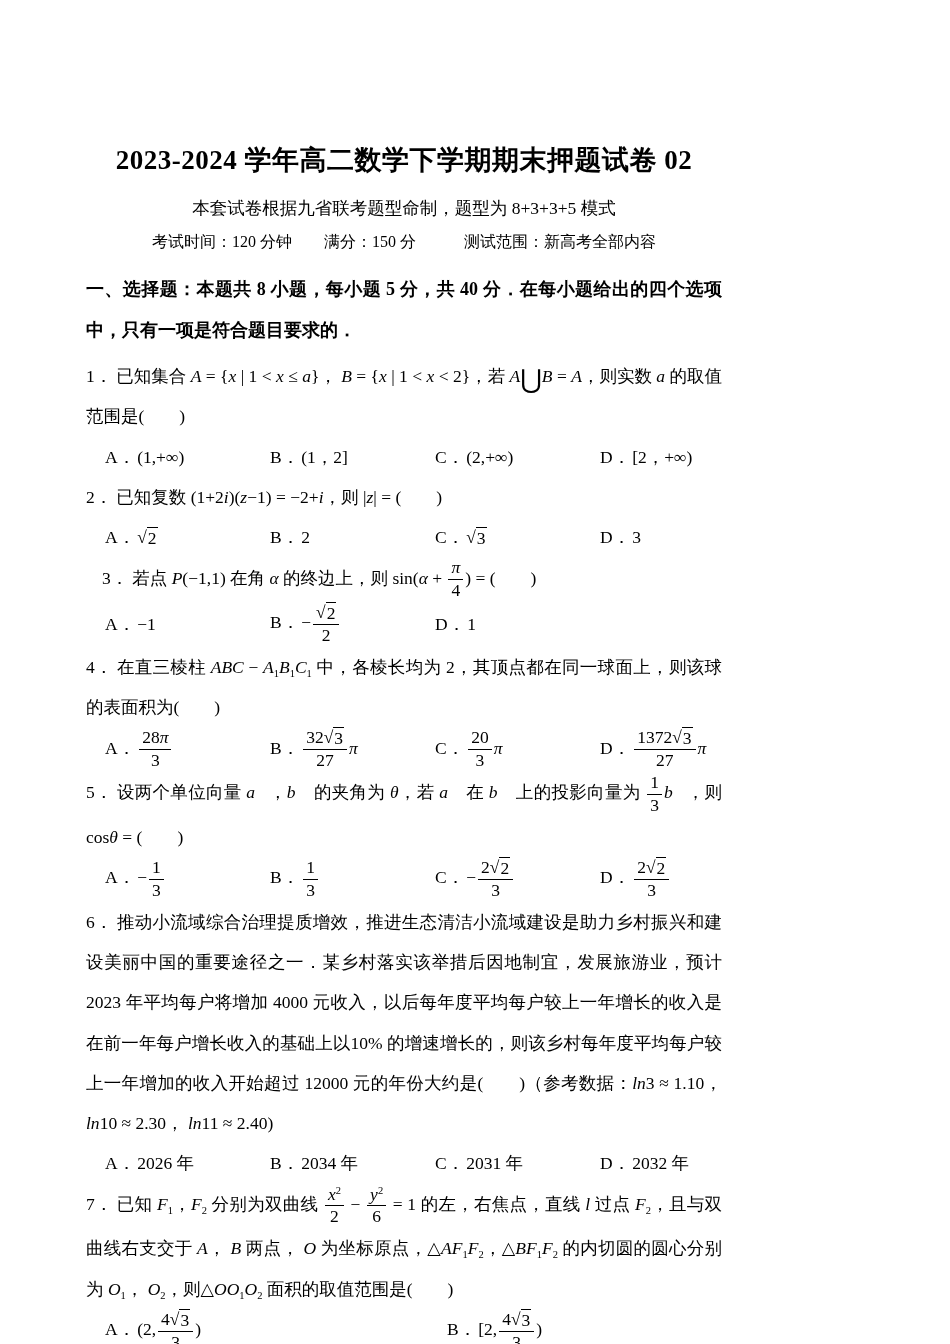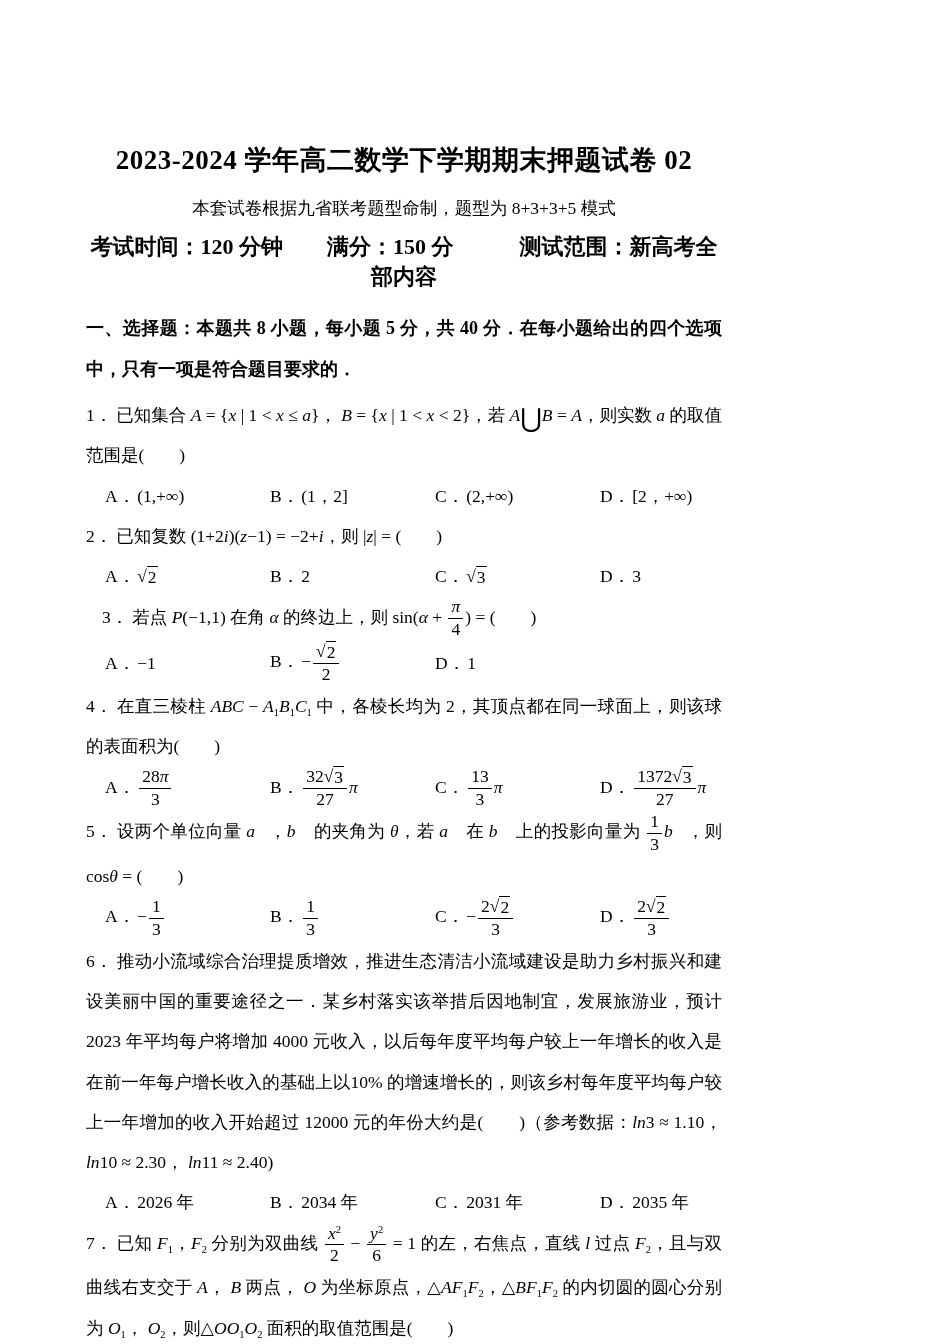--- a/index.html
+++ b/index.html
@@ -2,21 +2,21 @@
 <html><head>
 <meta charset="utf-8">
 <style>
   html,body { margin:0; padding:0; background:#ffffff; color:#000; }
   body { width:950px; height:1344px; overflow:hidden;
          font-family:"Liberation Serif","DejaVu Serif",serif; }
   .page { box-sizing:border-box; width:806px; height:1344px; padding:118px 84px 20px 86px;margin-top:24px; }
 
   .title { text-align:center; font-size:27px; font-weight:bold; margin:0 0 18px 0; letter-spacing:0.5px; }
   .subtitle { text-align:center; font-size:17.5px; font-weight:normal; margin:0 0 12px 0; }
-  .info { text-align:center; font-size:22px; margin:0 0 16px 0;font-weight:bold; }
+  .info { text-align:center; font-size:16px; margin:0 0 16px 0; }
   .section-heading { font-size:18px; font-weight:bold; line-height:2.25; text-align:justify; margin:0 0 6px 0;font-family:Liberation Serif, serif; }
 
   .q { font-size:17.5px; }
   .stem { margin:0; line-height:2.3; text-align:justify; }
   .stem.indent { padding-left:16px; }
   .qnum { padding-right:4px; }
   .options { display:grid; grid-template-columns:165px 165px 165px 1fr; padding-left:19px; line-height:2.3; align-items:center; }
   .options.two-col { grid-template-columns:330px 1fr;gap:12px; }
   .option { white-space:nowrap; }
   .opt-label { padding-right:2px; }
@@ -105,21 +105,21 @@
 
   <div class="option"><span class="opt-label">B．</span><span class="opt-content"><span class="frac">
                 <span class="num">32<span class="sqrt">
                     <span class="rs">√</span>
                     <span class="rb">3</span>
                   </span></span>
                 <span class="den">27</span>
               </span><span class="var">π</span></span></div>
 
   <div class="option"><span class="opt-label">C．</span><span class="opt-content"><span class="frac">
-                <span class="num">13</span>
+                <span class="num">20</span>
                 <span class="den">3</span>
               </span><span class="var">π</span></span></div>
 
   <div class="option"><span class="opt-label">D．</span><span class="opt-content"><span class="frac">
                 <span class="num">1372<span class="sqrt">
                     <span class="rs">√</span>
                     <span class="rb">3</span>
                   </span></span>
                 <span class="den">27</span>
               </span><span class="var">π</span></span></div>
@@ -162,21 +162,21 @@
 
   <div class="q">
     <p class="stem"><span class="qnum">6．</span><span class="stem-math">推动小流域综合治理提质增效，推进生态清洁小流域建设是助力乡村振兴和建设美丽中国的重要途径之一．某乡村落实该举措后因地制宜，发展旅游业，预计 2023 年平均每户将增加 4000 元收入，以后每年度平均每户较上一年增长的收入是在前一年每户增长收入的基础上以10% 的增速增长的，则该乡村每年度平均每户较上一年增加的收入开始超过 12000 元的年份大约是(　　)（参考数据：<span class="var">ln</span>3 ≈ 1.10，  <span class="var">ln</span>10 ≈ 2.30，  <span class="var">ln</span>11 ≈ 2.40)</span></p>
     <div class="options">
   <div class="option"><span class="opt-label">A．</span><span class="opt-content">2026 年</span></div>
 
   <div class="option"><span class="opt-label">B．</span><span class="opt-content">2034 年</span></div>
 
   <div class="option"><span class="opt-label">C．</span><span class="opt-content">2031 年</span></div>
 
-  <div class="option"><span class="opt-label">D．</span><span class="opt-content">2035 年</span></div>
+  <div class="option"><span class="opt-label">D．</span><span class="opt-content">2032 年</span></div>
 </div>
   </div>
 
   <div class="q">
     <p class="stem"><span class="qnum">7．</span><span class="stem-math">已知 <span class="var">F</span><sub>1</sub>，<span class="var">F</span><sub>2</sub> 分别为双曲线 <span class="frac">
               <span class="num"><span class="var">x</span><sup>2</sup></span>
               <span class="den">2</span>
             </span> − <span class="frac">
               <span class="num"><span class="var">y</span><sup>2</sup></span>
               <span class="den">6</span>

